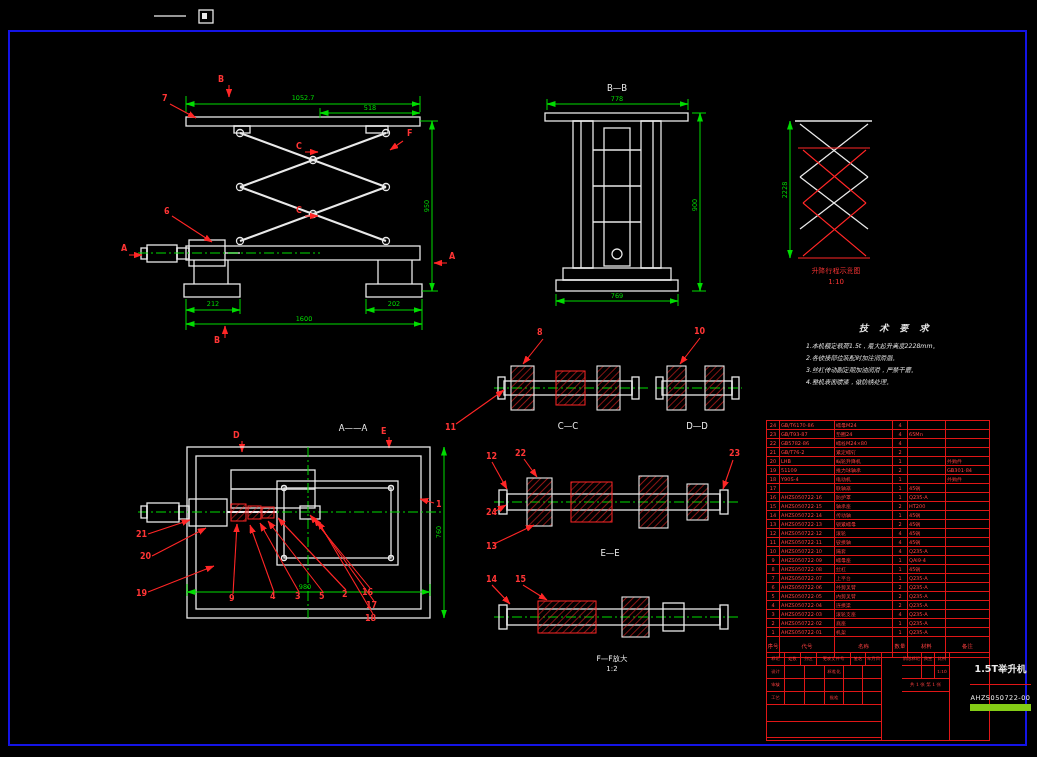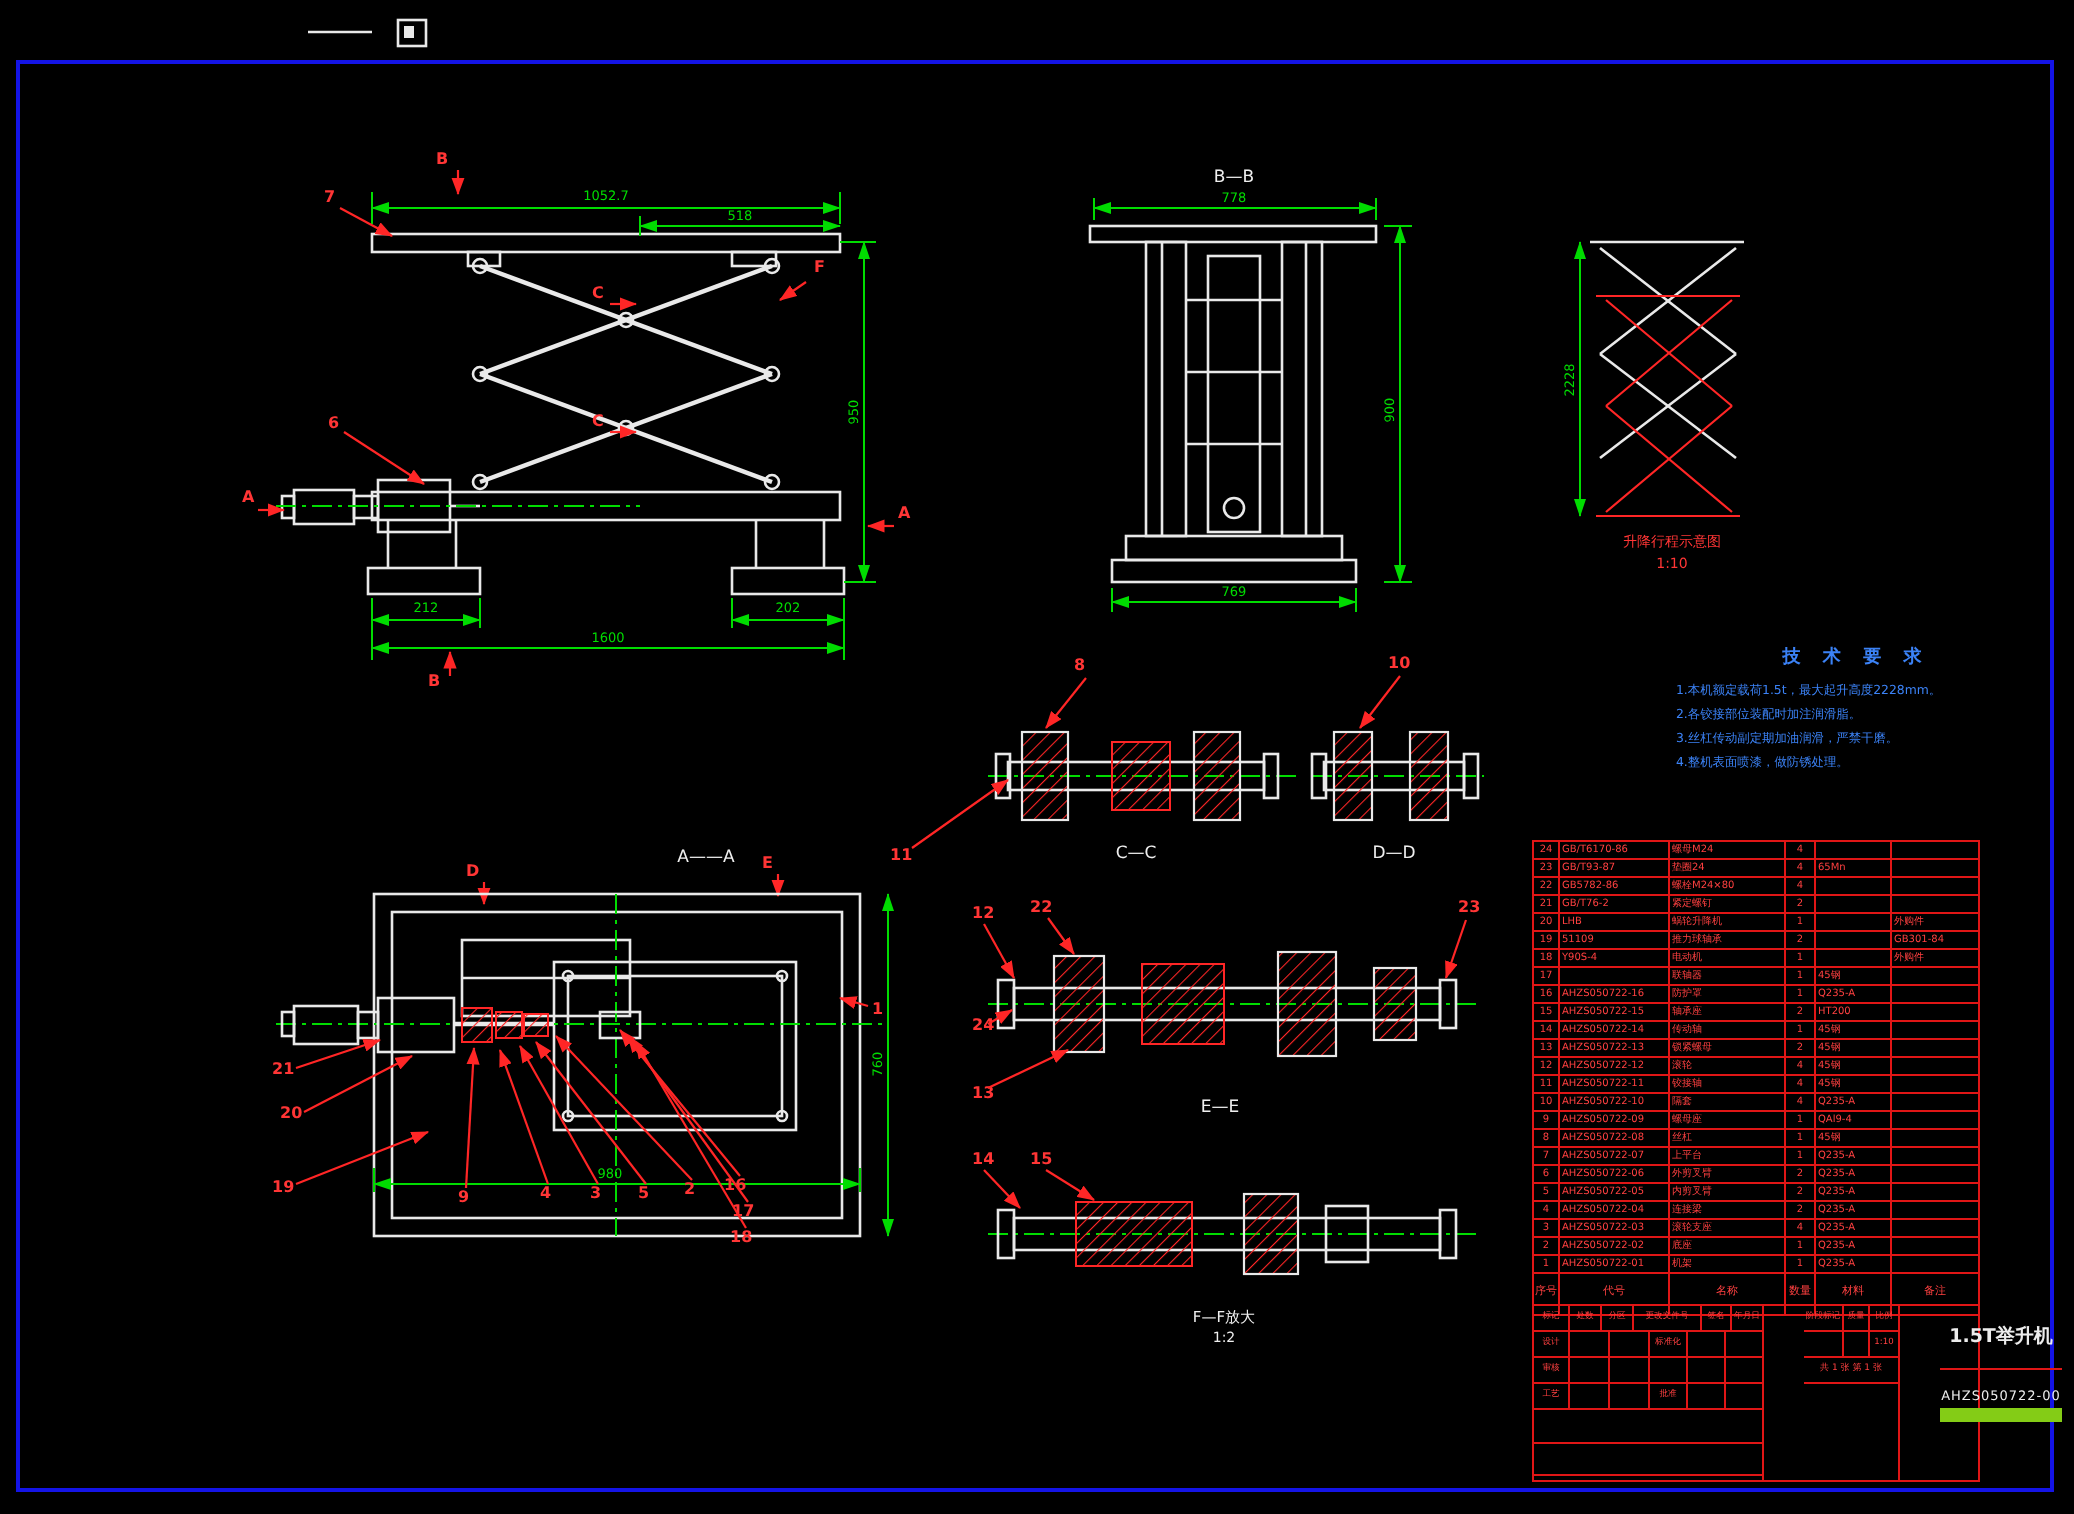--- a/index.html
+++ b/index.html
@@ -14,21 +14,21 @@
   .g{stroke:#00dc00;stroke-width:1;fill:none}
   .gd{stroke:#00dc00;stroke-width:1;fill:none;stroke-dasharray:10 3 2 3}
   .r{stroke:#ff2626;stroke-width:1.1;fill:none}
   .ht{fill:url(#hat);stroke:#ff2626;stroke-width:1}
   .htw{fill:url(#hat);stroke:#e9e9e9;stroke-width:1.1}
   .gt{fill:#00dc00;font-size:6.5px}
   .rt{fill:#ff3535;font-size:8px;font-weight:bold}
   .rts{fill:#ff3535;font-size:7px}
   .wt{fill:#efefef;font-size:8.5px}
   
-  #notes{position:absolute;left:838px;top:322px;width:180px;color:#3b82f6;}
+  #notes{position:absolute;left:806px;top:322px;width:180px;color:#e5e5e5;font-style:italic;}
   #notes .nt{font-size:9px;font-weight:bold;text-align:center;letter-spacing:4px;margin-bottom:5px;}
   #notes .nl{font-size:6.2px;line-height:12px;white-space:nowrap;}
   
   #bom{position:absolute;left:766px;top:420px;width:224px;box-sizing:border-box;
        border:1px solid #e01616;color:#ff4040;}
   .brow{display:grid;grid-template-columns:13px 55px 58px 15px 38px 43px;height:9px;
         border-bottom:1px solid #e01616;box-sizing:border-box;}
   .bc{font-size:5px;line-height:8px;overflow:hidden;white-space:nowrap;border-right:1px solid #e01616;
       box-sizing:border-box;padding-left:1px;}
   .bc.n{text-align:center;padding-left:0;}

